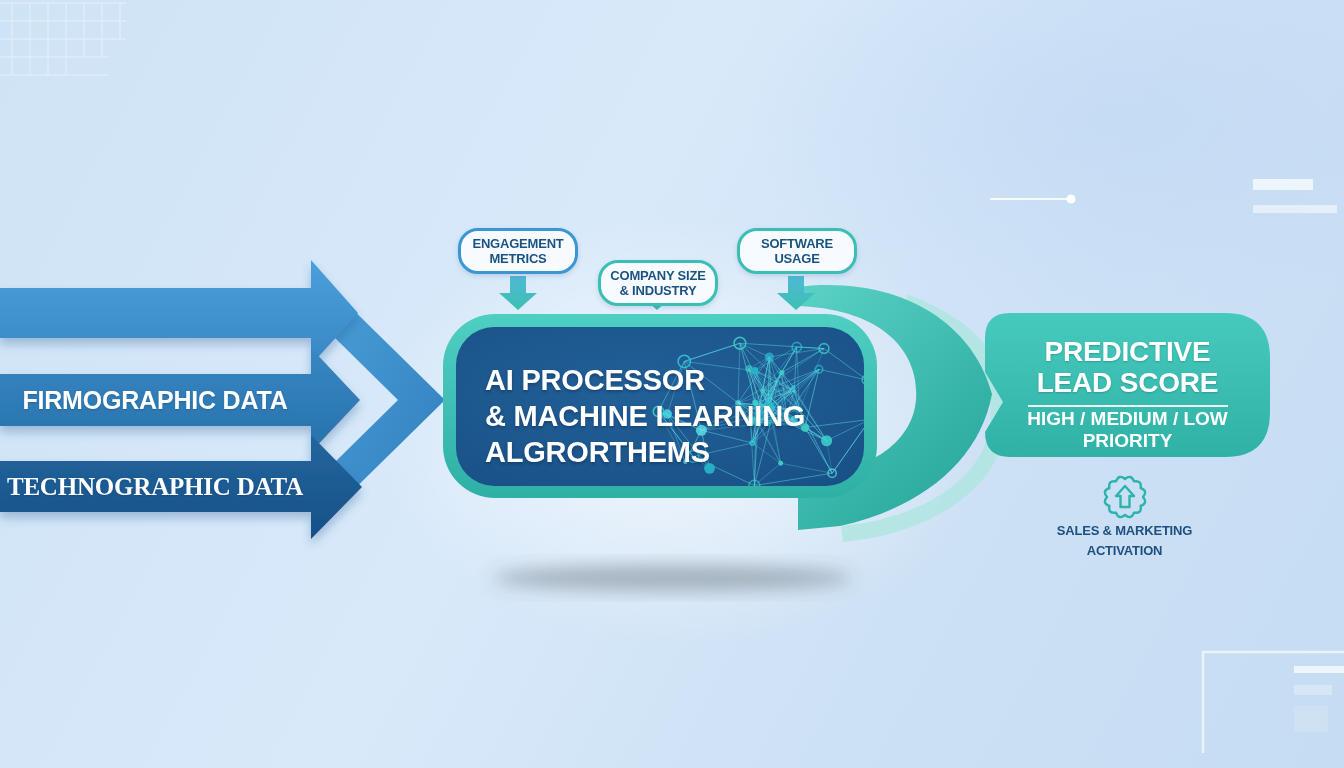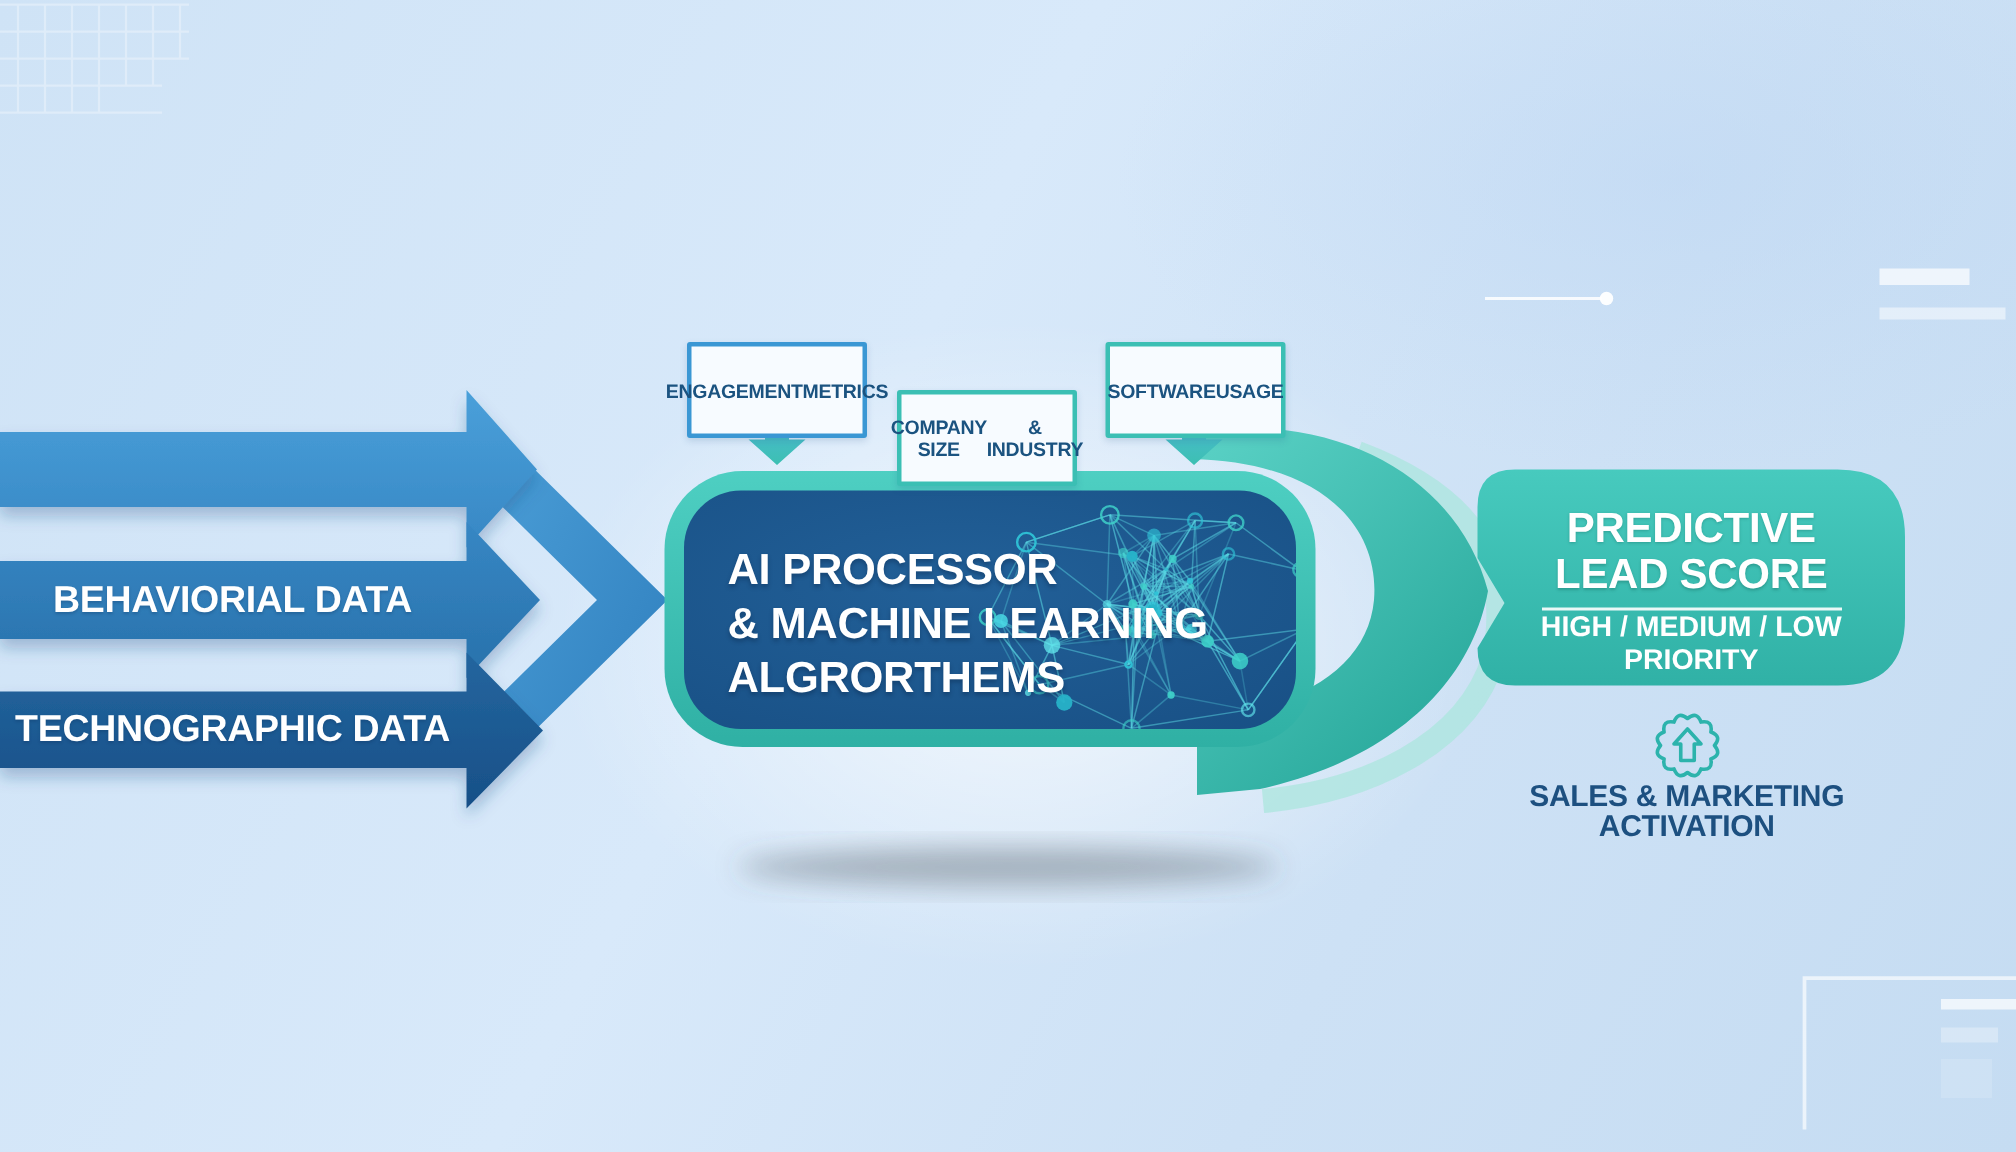--- a/index.html
+++ b/index.html
@@ -6,31 +6,31 @@
   body{width:1344px;height:768px;overflow:hidden;font-family:"Liberation Sans",sans-serif;}
   .canvas{position:relative;width:1344px;height:768px;
     background:
       radial-gradient(ellipse 430px 300px at 680px 430px, rgba(255,255,255,.72), rgba(255,255,255,0) 72%),
       radial-gradient(ellipse 500px 260px at 1120px 120px, rgba(190,215,243,.55), rgba(190,215,243,0) 75%),
       linear-gradient(118deg,#cfe3f6 0%,#d8e9fa 42%,#cde1f5 70%,#c5dcf2 100%);
   }
   .art{position:absolute;left:0;top:0;}
   .txt{position:absolute;color:#fff;font-weight:bold;}
   .bar-label{width:310px;text-align:center;font-size:25px;letter-spacing:-.2px;text-shadow:0 1px 2px rgba(10,40,80,.25);}
-  .signal-box{position:absolute;width:120px;height:64px;box-sizing:border-box;border:3px solid #3bbfb4;
-    border-radius:2px;background:#f7fbff;box-shadow:0 2px 5px rgba(40,90,140,.18);
-    display:flex;flex-direction:row;align-items:center;justify-content:center;}
+  .signal-box{position:absolute;width:120px;height:46px;box-sizing:border-box;border:3px solid #3bbfb4;
+    border-radius:20px;background:#f7fbff;box-shadow:0 2px 5px rgba(40,90,140,.18);
+    display:flex;flex-direction:column;align-items:center;justify-content:center;}
   .signal-box span{display:block;font-size:13px;line-height:15px;font-weight:bold;color:#1b5380;letter-spacing:-.2px;text-align:center;}
   .proc-text{left:485px;top:362px;font-size:29px;line-height:36px;letter-spacing:-.2px;text-shadow:0 2px 3px rgba(5,30,60,.35);}
   .proc-text span{display:block;}
   .score-title{left:985px;top:336px;width:285px;text-align:center;font-size:28px;line-height:31px;letter-spacing:-.2px;text-shadow:0 1px 2px rgba(10,80,70,.3);}
   .score-title span{display:block;}
   .score-divider{position:absolute;left:1028px;top:405px;width:200px;height:2px;background:rgba(255,255,255,.9);}
   .score-sub{left:985px;top:408px;width:285px;text-align:center;font-size:19px;letter-spacing:0;}
-  .activation-text{left:1002px;top:521px;width:245px;text-align:center;color:#1d5080;font-size:20px;line-height:20px;letter-spacing:-.2px;}
+  .activation-text{left:1002px;top:521px;width:245px;text-align:center;color:#1d5080;font-size:13px;line-height:20px;letter-spacing:-.2px;}
   .activation-text span{display:block;}
 </style>
 </head>
 <body>
 
 <div class="canvas">
 
   <svg class="art" width="1344" height="768" viewBox="0 0 1344 768">
     <defs>
       <linearGradient id="gBar1" x1="0" y1="0" x2="0" y2="1">
@@ -376,22 +376,22 @@
 
     <path fill="url(#gScore)" d="M1010 313 L1225 313 Q1270 313 1270 358 L1270 412 Q1270 457 1225 457 L1010 457
              Q985 457 985 432 L1003 402 L985 372 L985 338 Q985 313 1010 313 Z"></path>
 
     <g id="badge" fill="none" stroke="#2cb3ac" stroke-width="2.4" stroke-linejoin="round">
         <path d="M1125.0 479.0 Q1131.2 473.8 1134.0 481.4 Q1142.0 480.0 1140.6 488.0 Q1148.2 490.8 1143.0 497.0 Q1148.2 503.2 1140.6 506.0 Q1142.0 514.0 1134.0 512.6 Q1131.2 520.2 1125.0 515.0 Q1118.8 520.2 1116.0 512.6 Q1108.0 514.0 1109.4 506.0 Q1101.8 503.2 1107.0 497.0 Q1101.8 490.8 1109.4 488.0 Q1108.0 480.0 1116.0 481.4 Q1118.8 473.8 1125.0 479.0 Z"></path>
         <path d="M1125 486 L1134 496 L1129.5 496 L1129.5 507 L1120.5 507 L1120.5 496 L1116 496 Z"></path>
       </g>
   </svg>
 
-  <div class="txt bar-label" style="left:0;top:374px;line-height:52px;">BEHAVIORIAL DATA</div>
-  <div class="txt bar-label" style="left:0;top:461px;line-height:51px;">TECHNOGRAPHIC DATA</div>
+  <div class="txt bar-label" style="left:0;top:374px;line-height:52px;">FIRMOGRAPHIC DATA</div>
+  <div class="txt bar-label" style="left:0;top:461px;line-height:51px;font-family:Liberation Serif, serif;">TECHNOGRAPHIC DATA</div>
 
   <div class="signal-box" style="left: 458px; top: 228px; border-color: rgb(58, 151, 212);">
     <span>ENGAGEMENT</span>
     <span>METRICS</span>
   </div>
   <div class="signal-box" style="left: 598px; top: 228px; border-color: rgb(59, 191, 180); margin-top: 32px;">
     <span>COMPANY SIZE</span>
     <span>&amp; INDUSTRY</span>
   </div>
   <div class="signal-box" style="left: 737px; top: 228px; border-color: rgb(59, 191, 180);">

